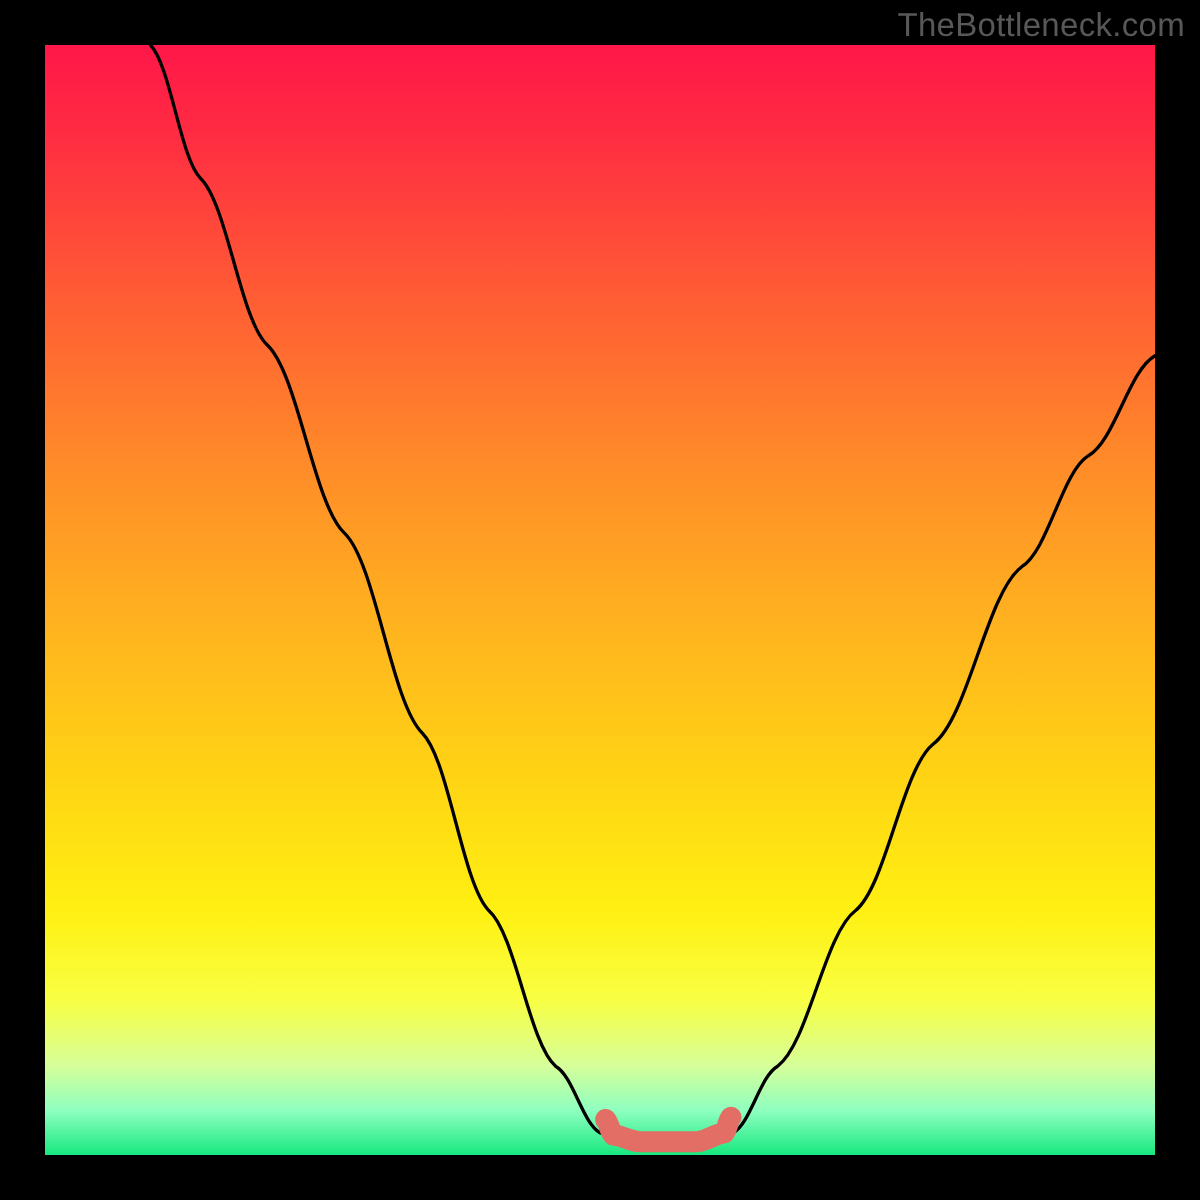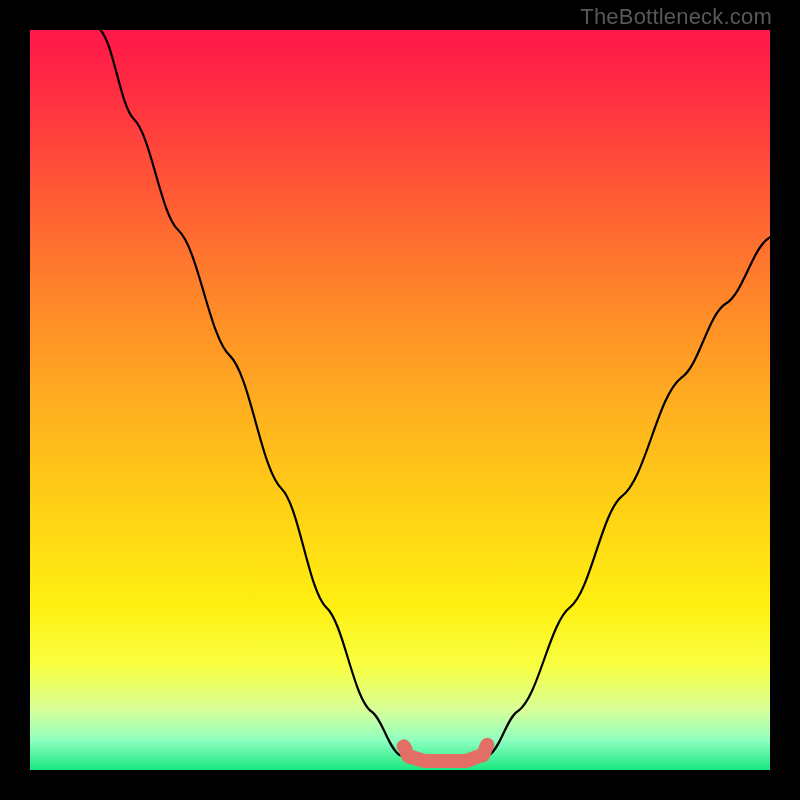--- a/index.html
+++ b/index.html
@@ -13,21 +13,21 @@
   }
   .frame {
     position: relative;
     width: 800px;
     height: 800px;
     background: #000;
   }
   .watermark {
     position: absolute;
     top: 4px;
-    right: 28px;
+    right: 10px;
     color: #585858;
     font-size: 22px;
     font-weight: 500;
     letter-spacing: 0.2px;
     z-index: 10;
   }
   .plot {
     position: absolute;
     left: 30px;
     top: 30px;

